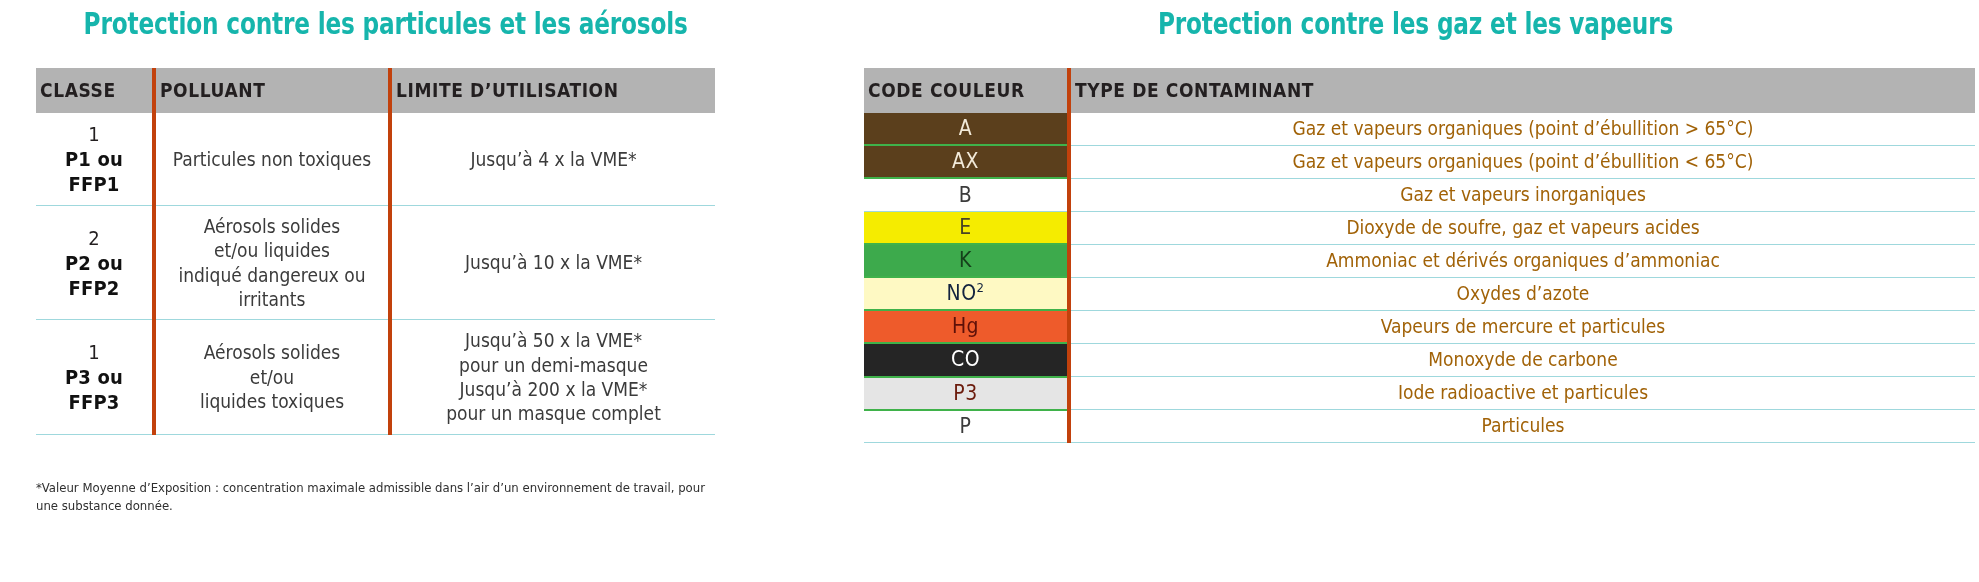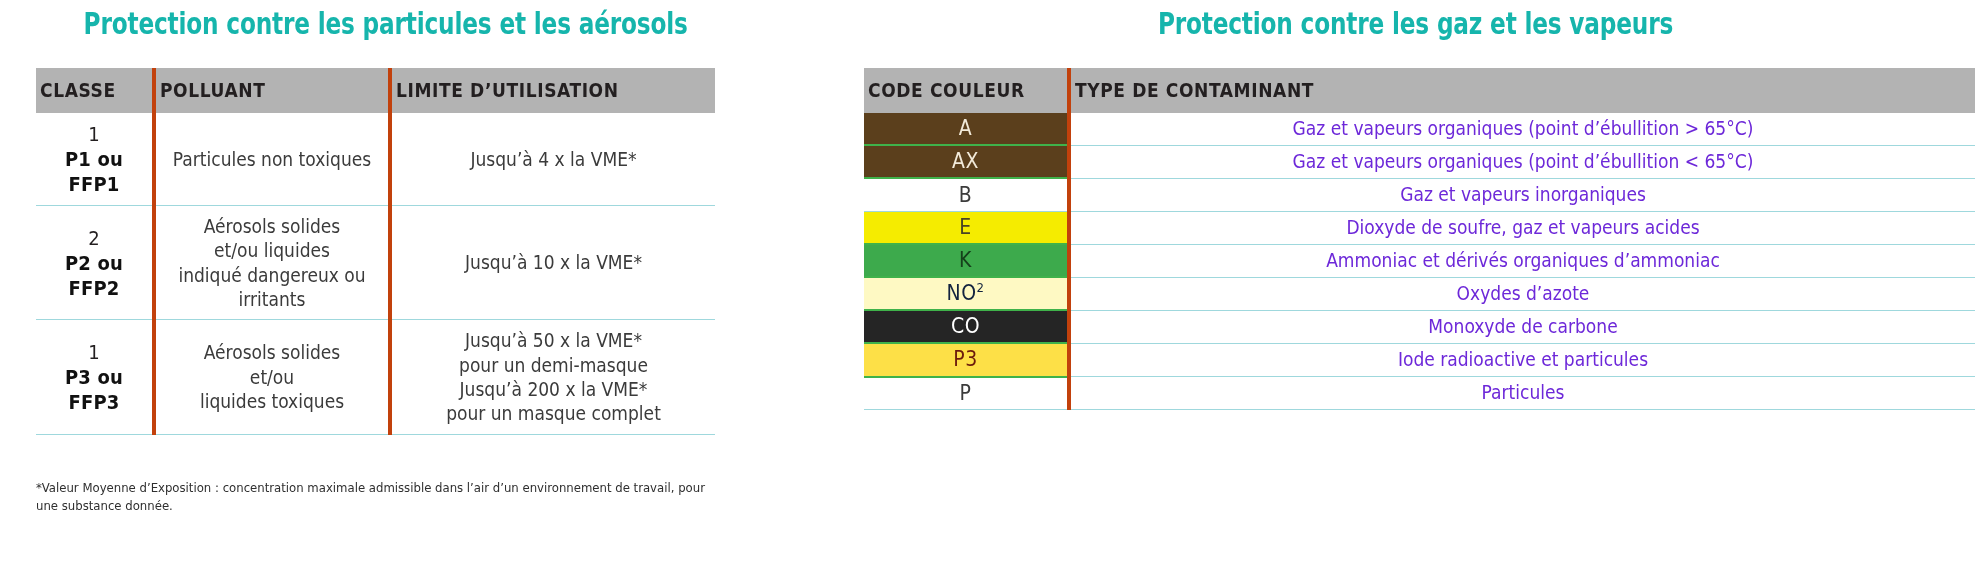--- a/index.html
+++ b/index.html
@@ -135,21 +135,21 @@
     vertical-align: middle;
     padding: 3px 4px 4px;
     line-height: 1.15;
     letter-spacing: 0.5px;
   }
   .type-cell {
     font-family: "DejaVu Sans Condensed", "Liberation Sans Narrow", "Liberation Sans", sans-serif;
     font-size: 19px;
     text-align: center;
     vertical-align: middle;
-    color: #6d28d9;
+    color: #a16207;
     padding: 4px 8px 5px;
     line-height: 1.2;
   }
   .tbl-right tr.body-row > td { border-bottom: 1.5px solid #9fd8dd; }
   .tbl-right tr.body-row > td.code-cell.has-fill { border-bottom: 2px solid #3fb24a; }
   sup { font-size: 0.62em; vertical-align: super; }
 </style>
 </head>
 <body>
 
@@ -260,25 +260,29 @@
           </tr>
           <tr class="body-row">
             <td class="code-cell has-fill" style="background: rgb(61, 170, 76); color: rgb(21, 64, 27);"><span>K</span></td>
             <td class="type-cell teal-v">Ammoniac et dérivés organiques d’ammoniac</td>
           </tr>
           <tr class="body-row">
             <td class="code-cell has-fill" style="background: #fef9c3; color: rgb(18, 35, 63);"><span>NO</span><sup>2</sup></td>
             <td class="type-cell teal-v">Oxydes d’azote</td>
           </tr>
           <tr class="body-row">
+            <td class="code-cell has-fill" style="background: rgb(238, 91, 43); color: rgb(93, 16, 8);"><span>Hg</span></td>
+            <td class="type-cell teal-v">Vapeurs de mercure et particules</td>
+          </tr>
+          <tr class="body-row">
             <td class="code-cell has-fill" style="background: rgb(37, 37, 37); color: rgb(255, 255, 255);"><span>CO</span></td>
             <td class="type-cell teal-v">Monoxyde de carbone</td>
           </tr>
           <tr class="body-row">
-            <td class="code-cell has-fill" style="background: #fde047; color: rgb(107, 27, 12);"><span>P3</span></td>
+            <td class="code-cell has-fill" style="background: #e5e5e5; color: rgb(107, 27, 12);"><span>P3</span></td>
             <td class="type-cell teal-v">Iode radioactive et particules</td>
           </tr>
           <tr class="body-row">
             <td class="code-cell" style="color: rgb(59, 59, 59);"><span>P</span></td>
             <td class="type-cell teal-v">Particules</td>
           </tr>
         </tbody>
     </table>
   </div>
 

